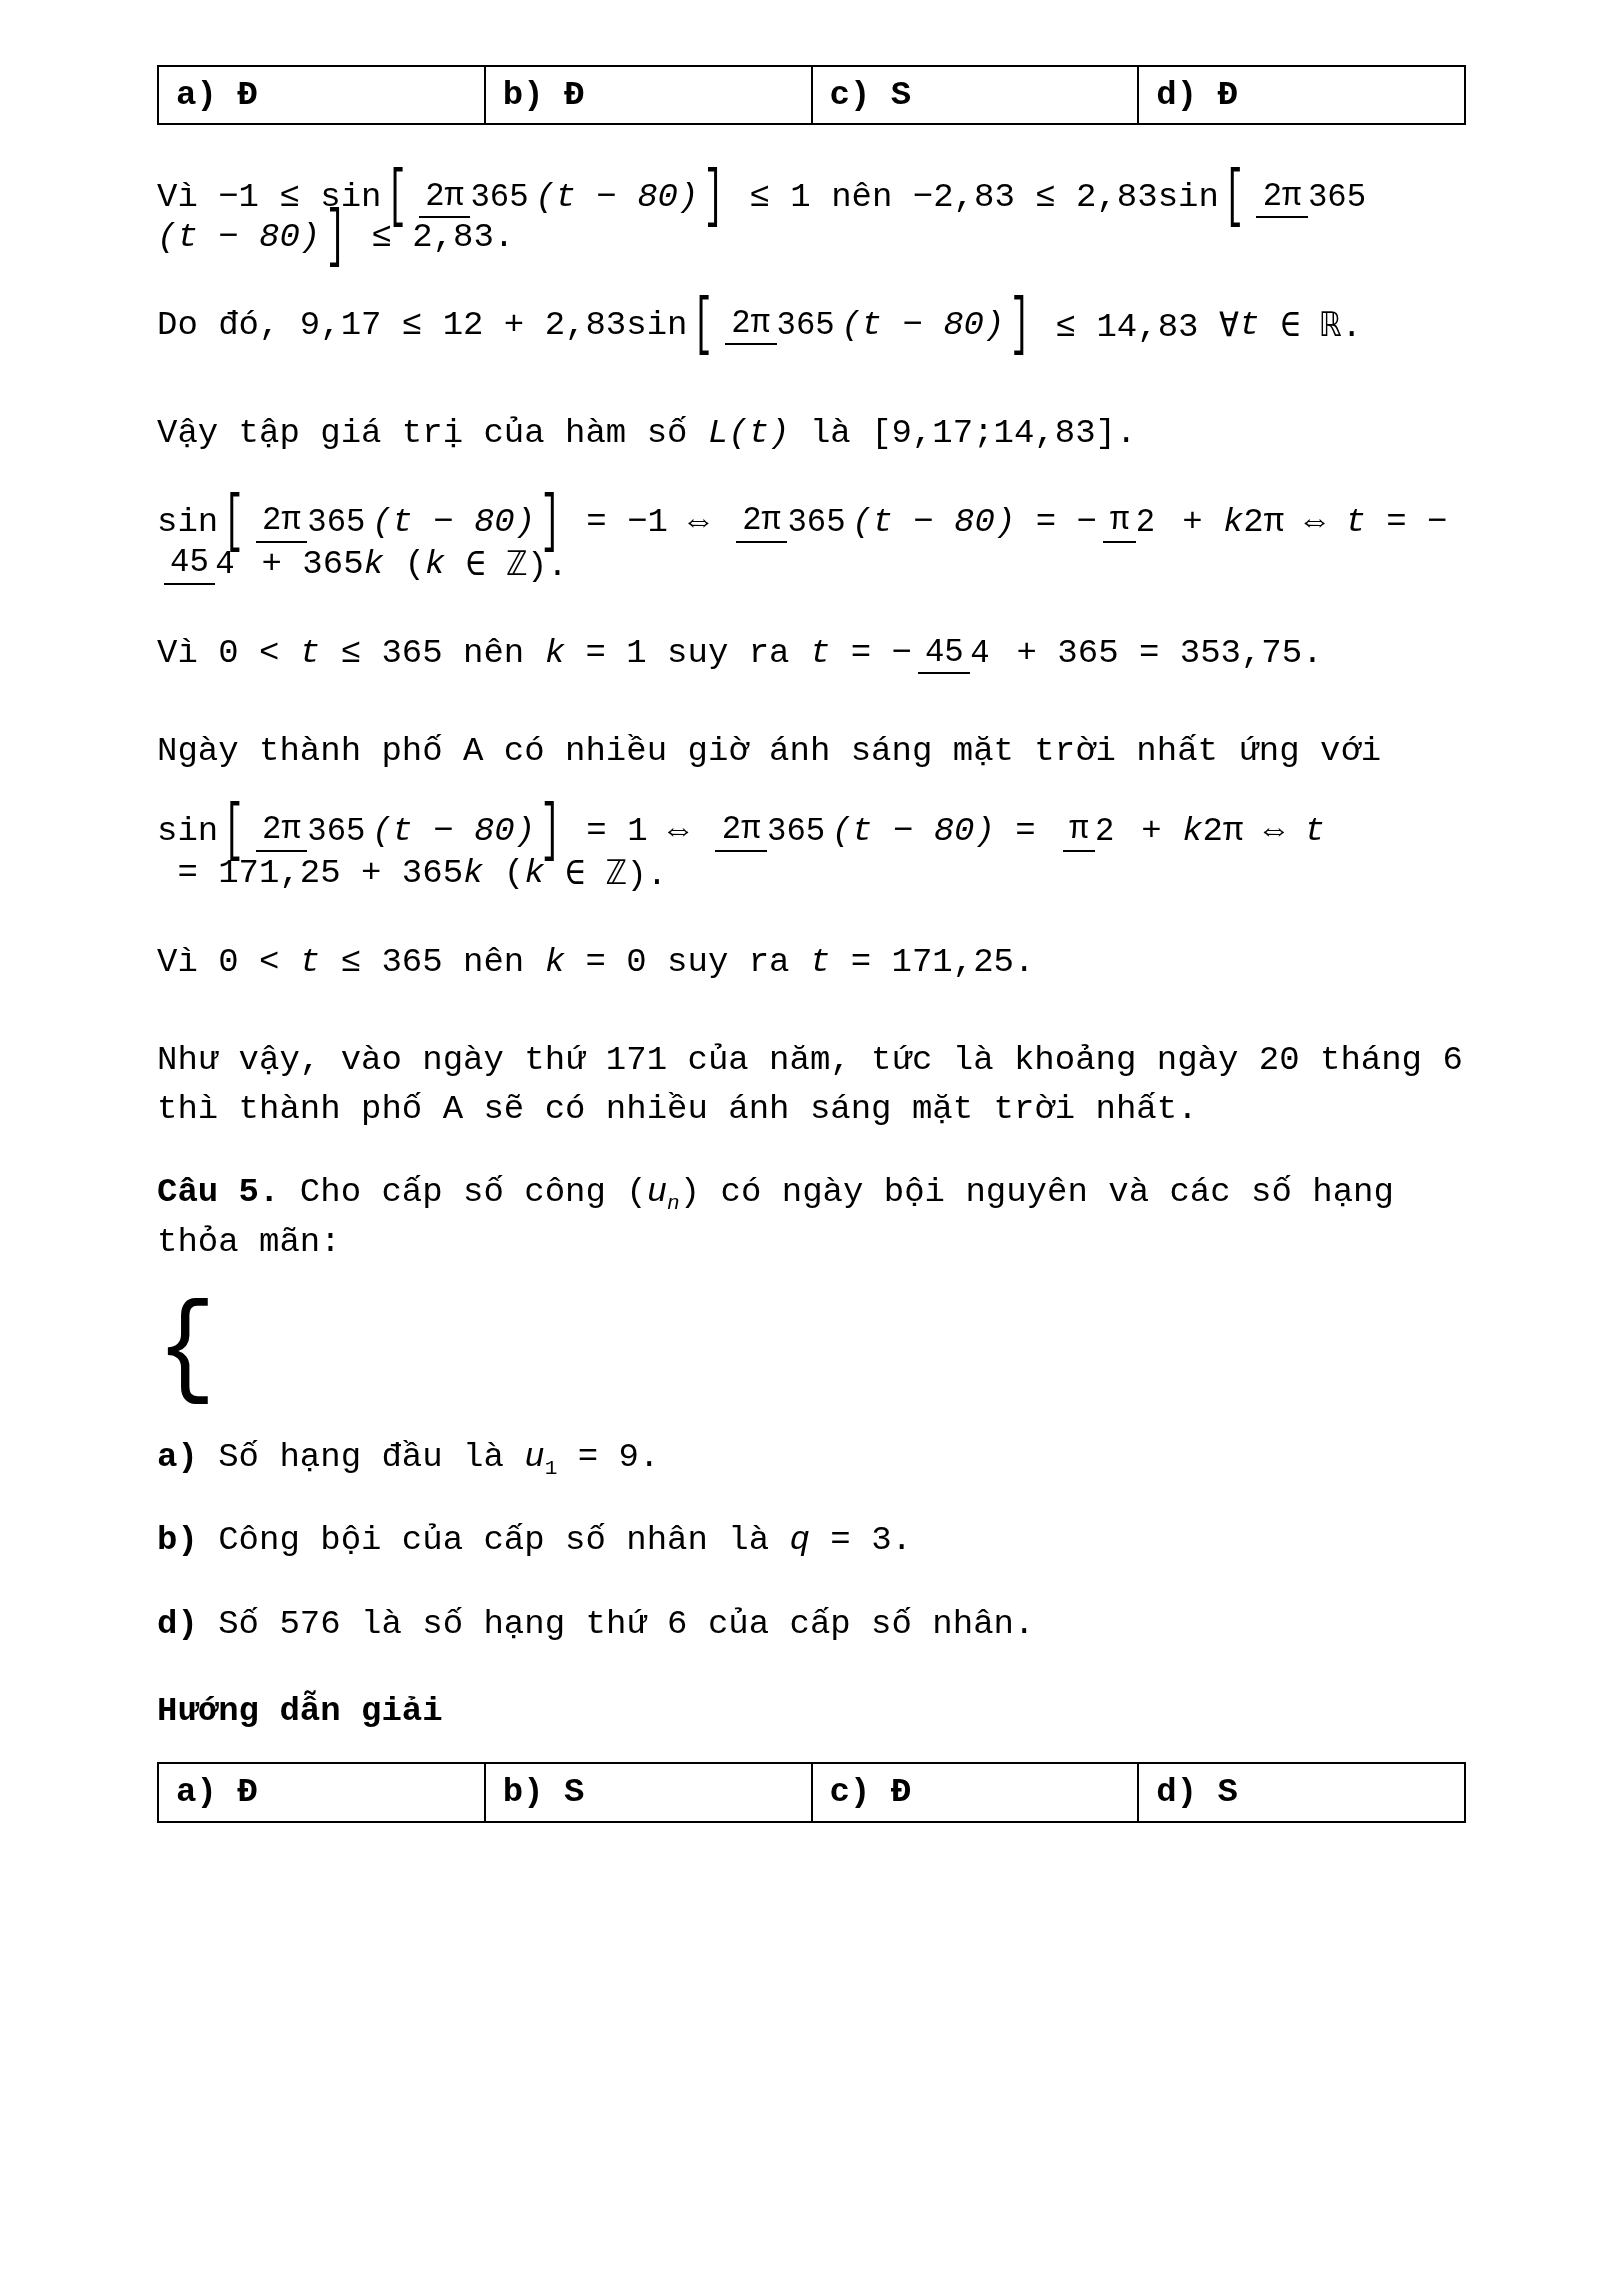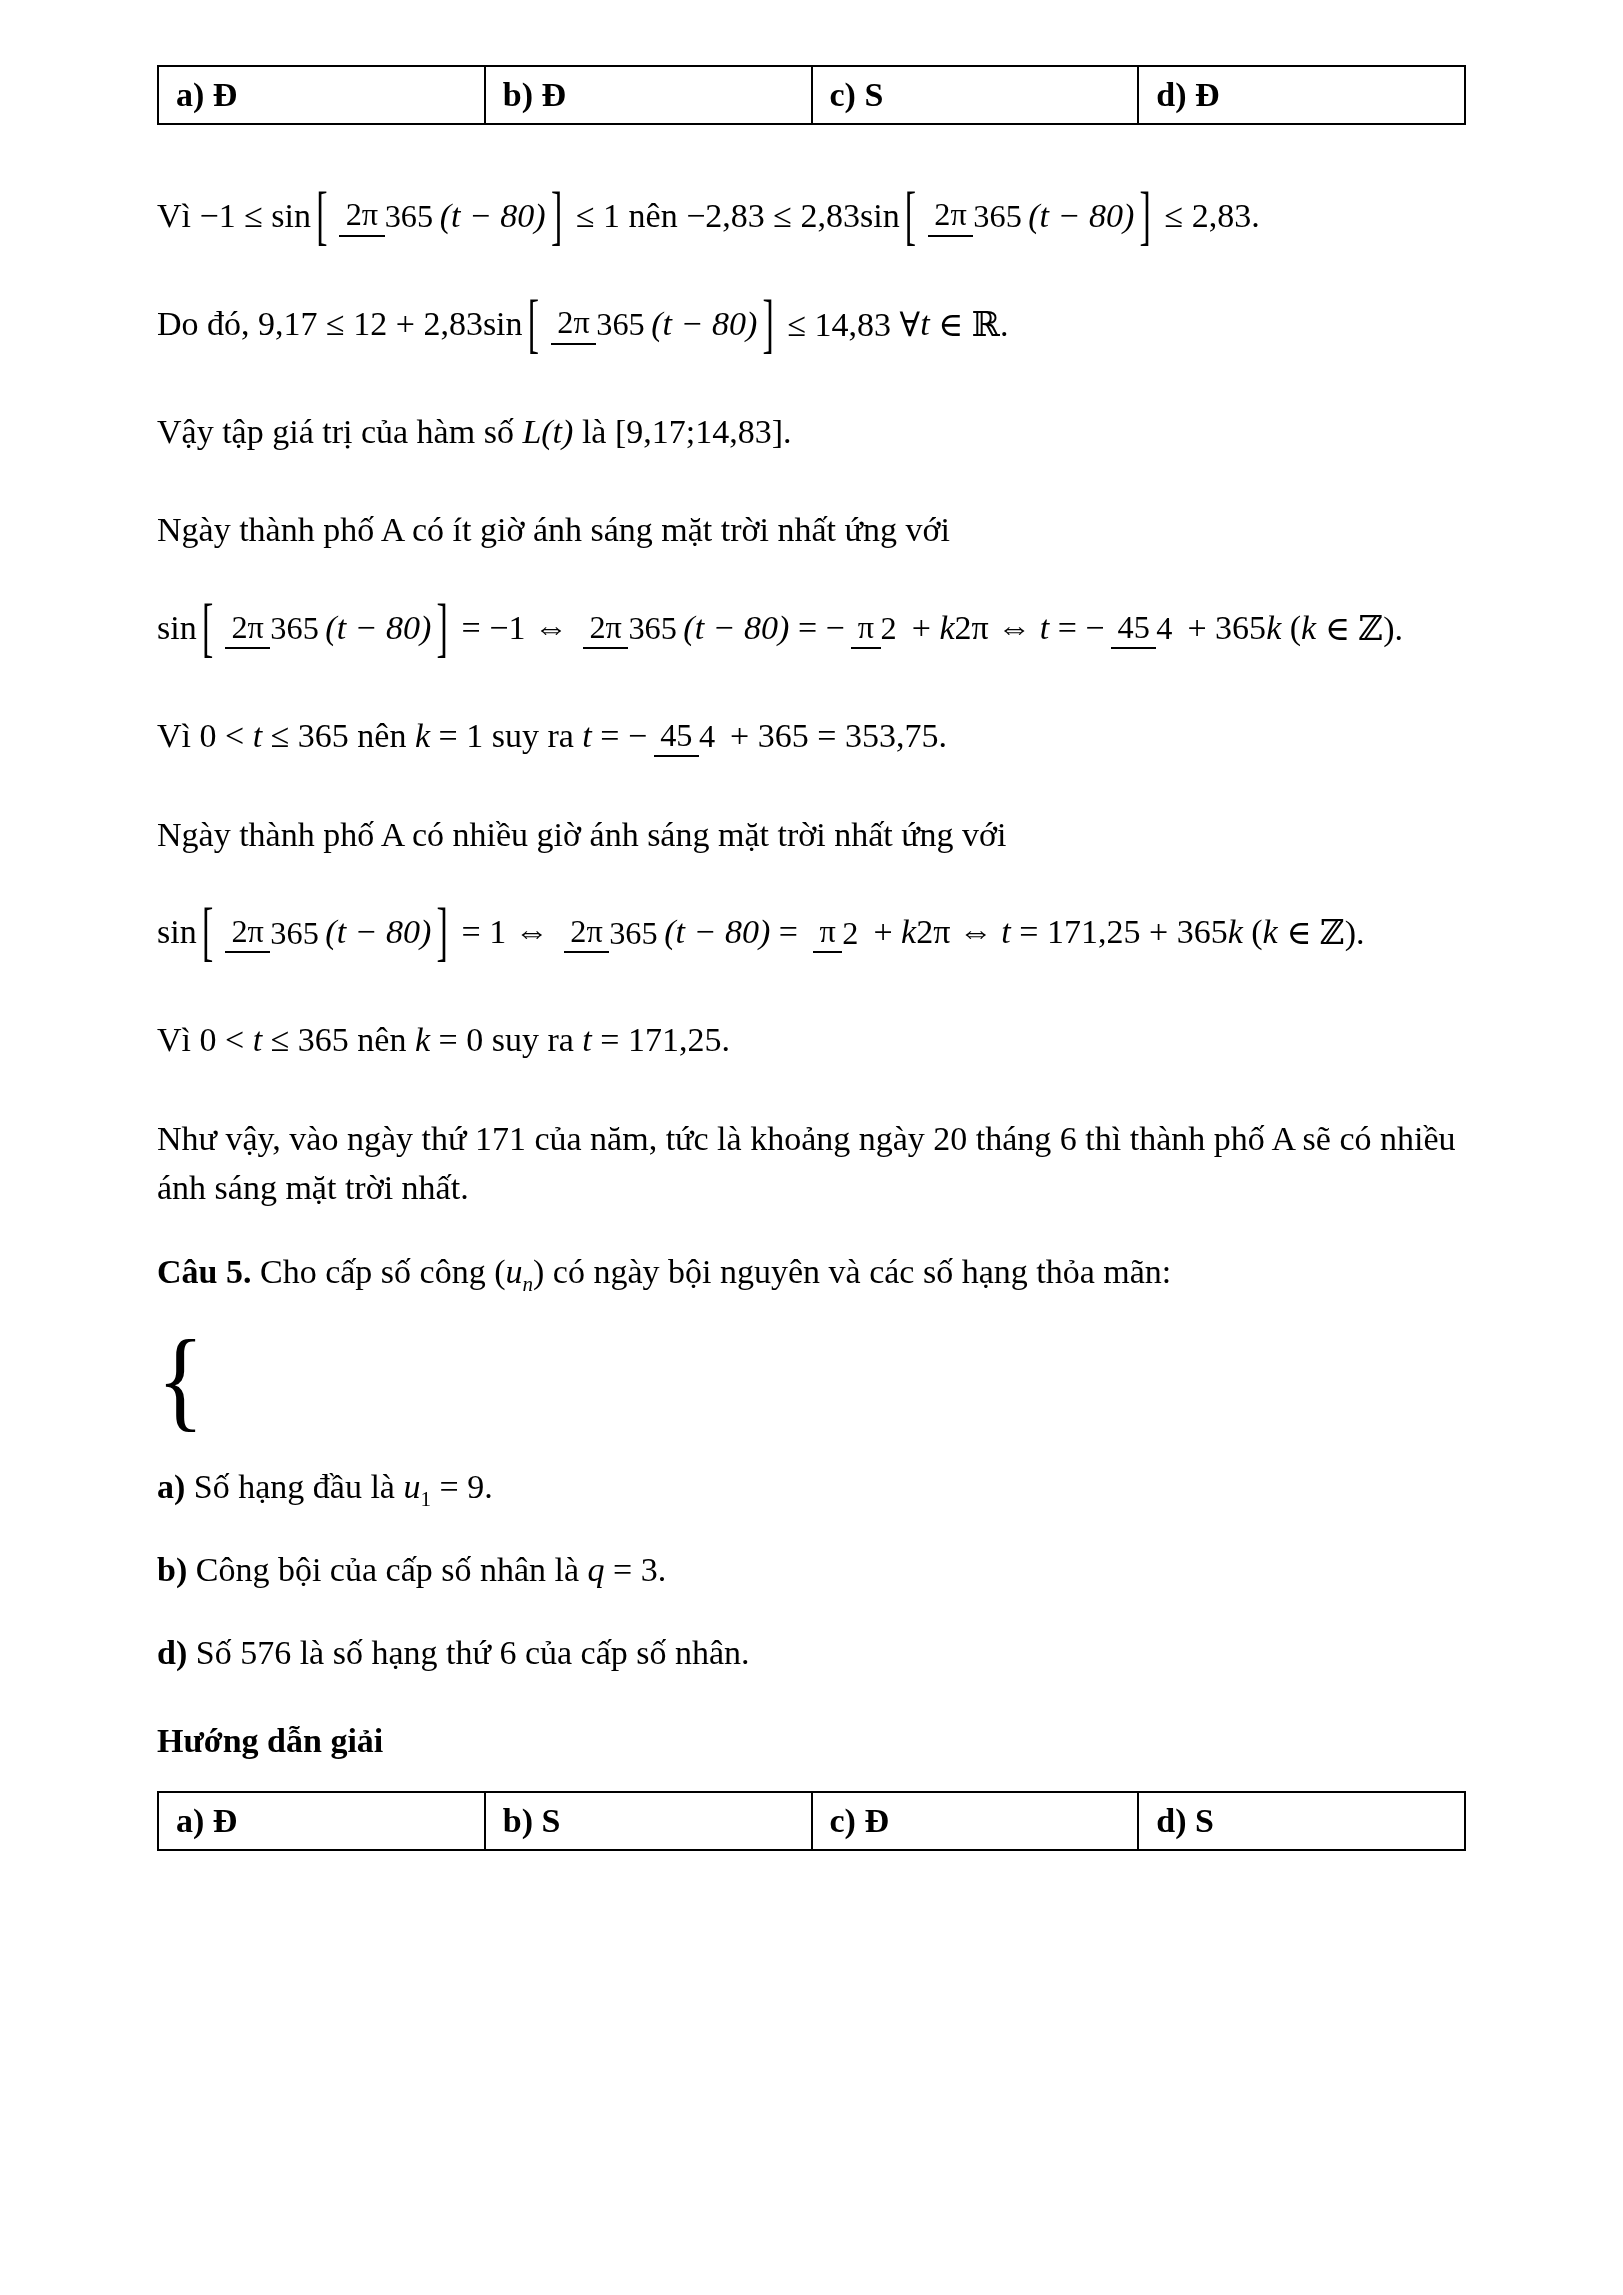--- a/index.html
+++ b/index.html
@@ -3,21 +3,21 @@
 <meta charset="utf-8">
 <style>
   html,body{margin:0;padding:0;}
   body{
     width:1623px;height:2295px;
     background:#ffffff;color:#000000;
     font-family:"Liberation Serif","DejaVu Serif",serif;
     font-size:34px;
     overflow:hidden;
   }
-  .page{padding:65px 157px 5px 157px;box-sizing:border-box;}
+  .page{padding:65px 157px 5px 157px;box-sizing:border-box;font-family:Liberation Mono, monospace;}
 
   
   .ans-table{width:100%;border-collapse:collapse;table-layout:fixed;}
   .ans-table td{
     border:2px solid #000;
     padding:9.2px 17px;
     font-weight:bold;
     height:38px;
     vertical-align:middle;
   }
@@ -107,21 +107,20 @@
       <span class="mt"> ≤ 14,83 ∀</span>
       <span class="mi">t</span>
       <span class="mt"> ∈ ℝ.</span>
     </div>
   <div class="fline">
       <span class="mt">Vậy tập giá trị của hàm số </span>
       <span class="mi">L(t)</span>
       <span class="mt"> là </span>
       <span class="mt">[9,17;14,83].</span>
     </div>
-  <div class="tline"><span class="mt">Ngày thành phố A có ít giờ ánh sáng mặt trời nhất ứng với</span></div>
   <div class="fline">
       <span class="mt">sin</span>
       <span class="brk">[</span>
       <span class="frac"><span class="num">2π</span><span class="den">365</span></span>
       <span class="mi">(t − 80)</span>
       <span class="brk">]</span>
       <span class="mt"> = −1 ⇔ </span>
       <span class="frac"><span class="num">2π</span><span class="den">365</span></span>
       <span class="mi">(t − 80)</span>
       <span class="mt"> = −</span>

